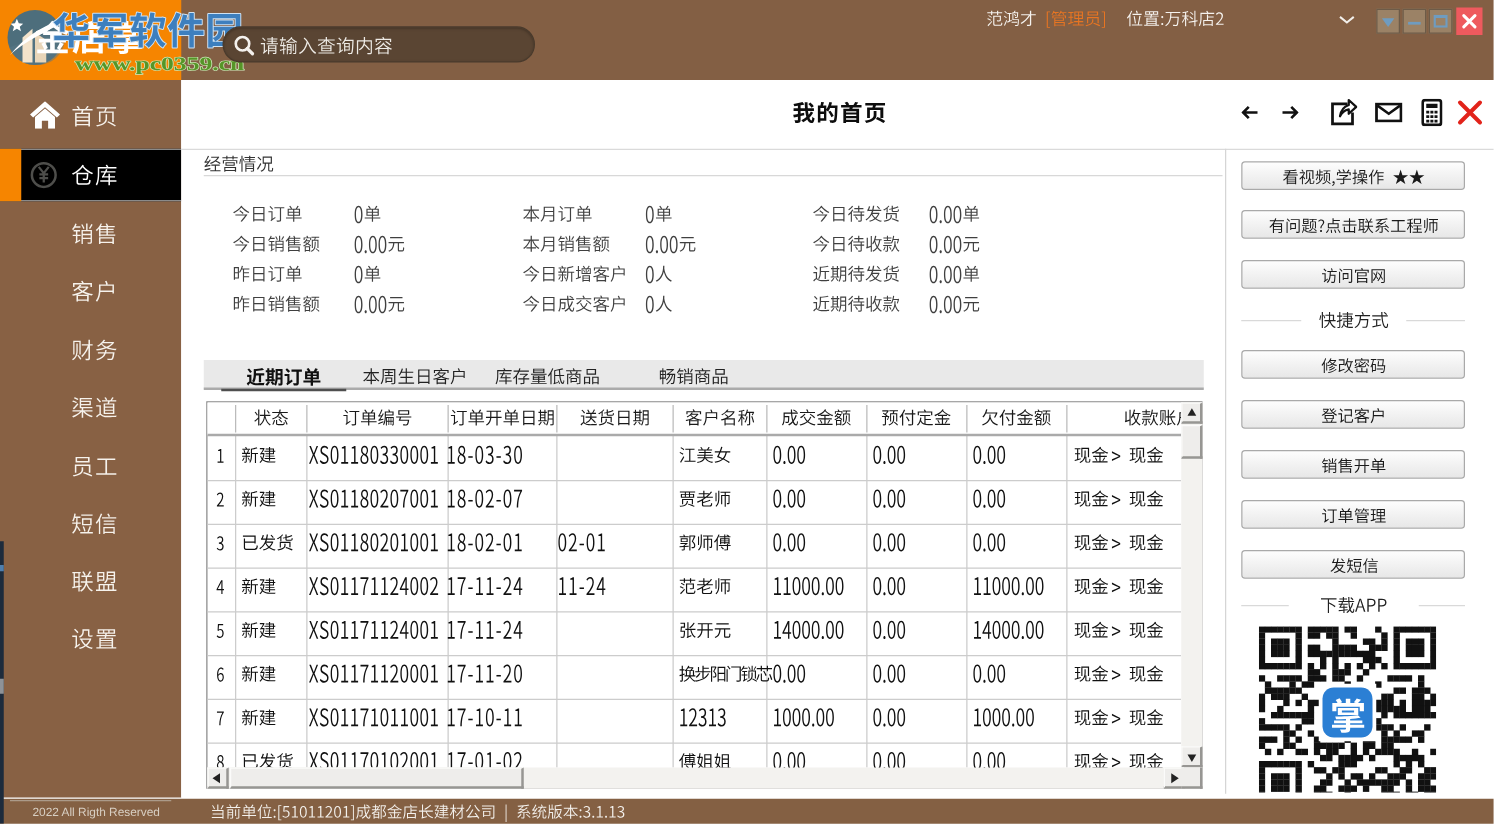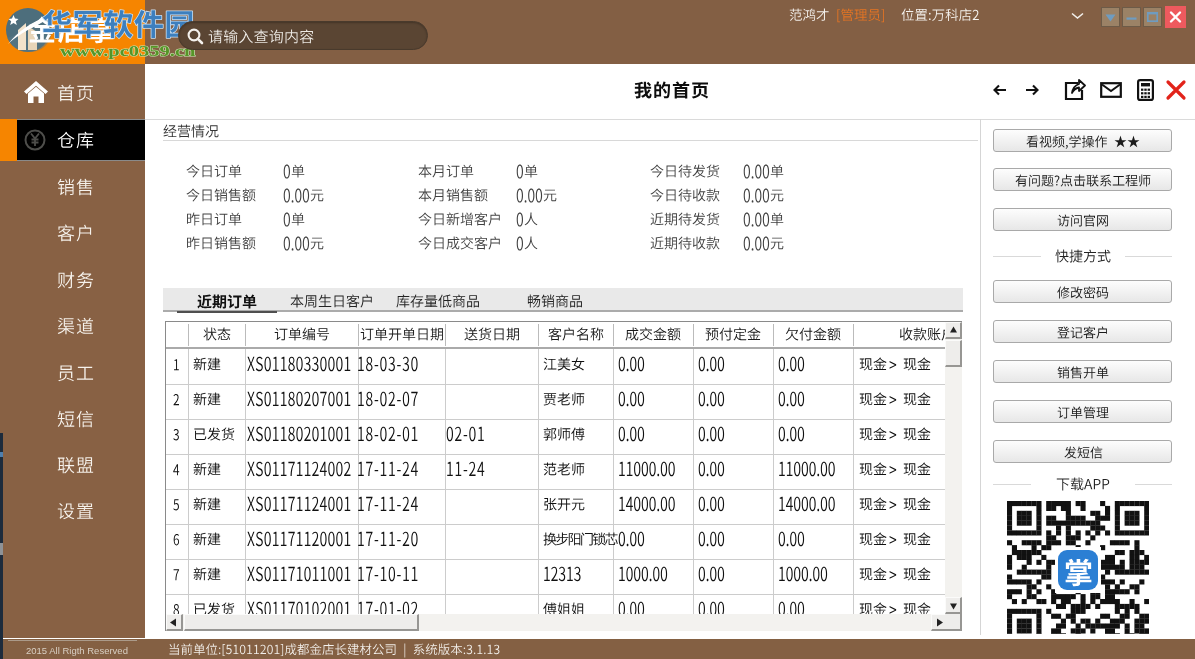--- a/index.html
+++ b/index.html
@@ -2094,21 +2094,21 @@
         <rect x="51" y="49" width="40" height="40" rx="9" fill="#2b7fd4"></rect>
       </svg>
       <svg class="t" style="left:56.5px;top:56.5px;width:29.0px;height:30.7px;">
         <g fill="#fff" transform="scale(0.11600,0.11600)">
           <use href="#gc" x="0"></use>
         </g>
       </svg>
     </div>
     <div class="ab" style="left:0;top:639px;width:1195px;height:21px;background:#846043"></div>
     <div class="ab" style="left:8px;top:640px;width:129px;height:1px;background:#ab9a89"></div>
-    <div class="ab" style="left:26px;top:645px;font-size:9.5px;color:#d8cfc3">2015 All Rigth Reserved</div>
+    <div class="ab" style="left:26px;top:645px;font-size:9.5px;color:#d8cfc3">2022 All Rigth Reserved</div>
     <svg class="t" style="left:168.0px;top:643.2px;width:332.2px;height:13.2px;">
       <g fill="#f3f0ec" transform="scale(0.05000,0.05000)">
         <use href="#ggm" x="0"></use>
         <use href="#ggn" x="250"></use>
         <use href="#gch" x="500"></use>
         <use href="#gx" x="750"></use>
         <use href="#gz" x="1000"></use>
         <use href="#gs" x="1067"></use>
         <use href="#gev" x="1150"></use>
         <use href="#geb" x="1287"></use>

